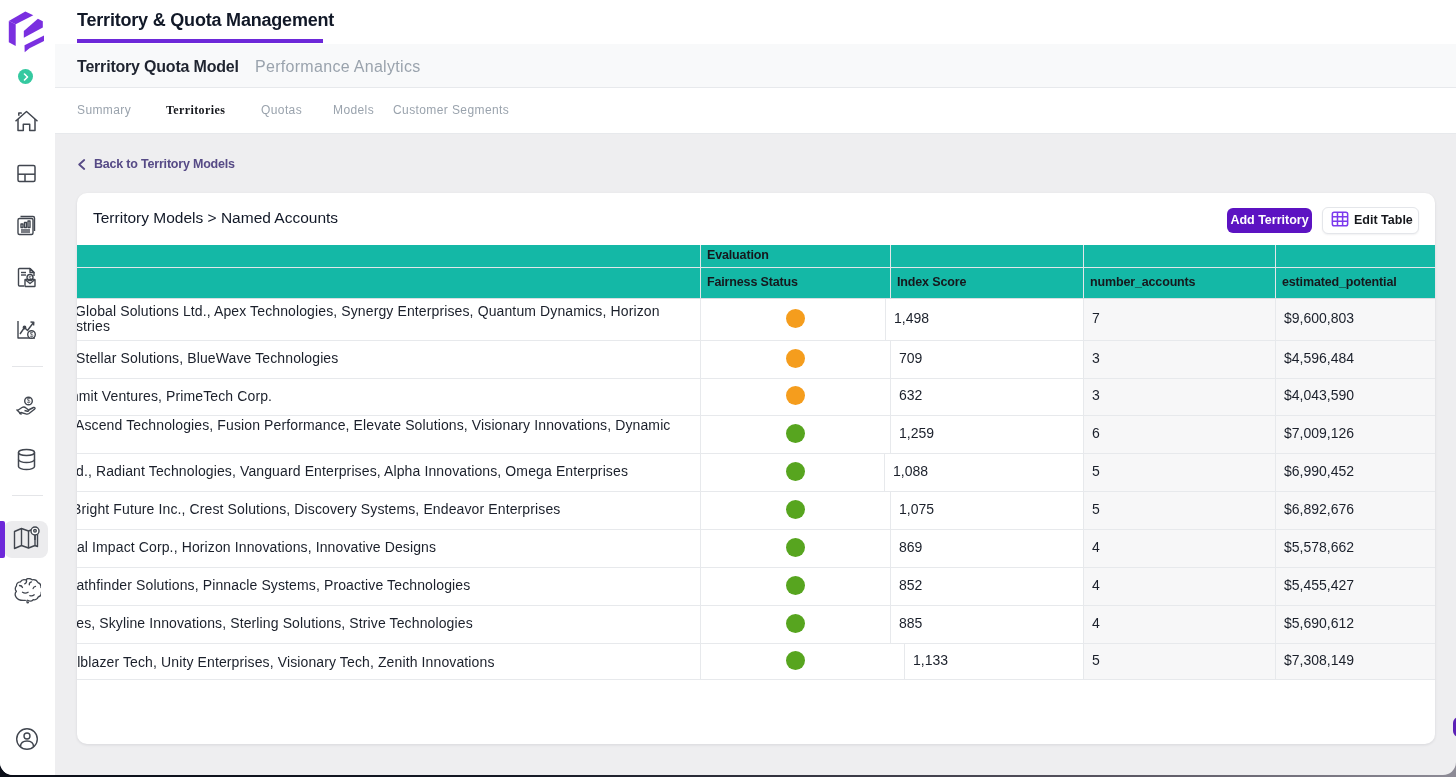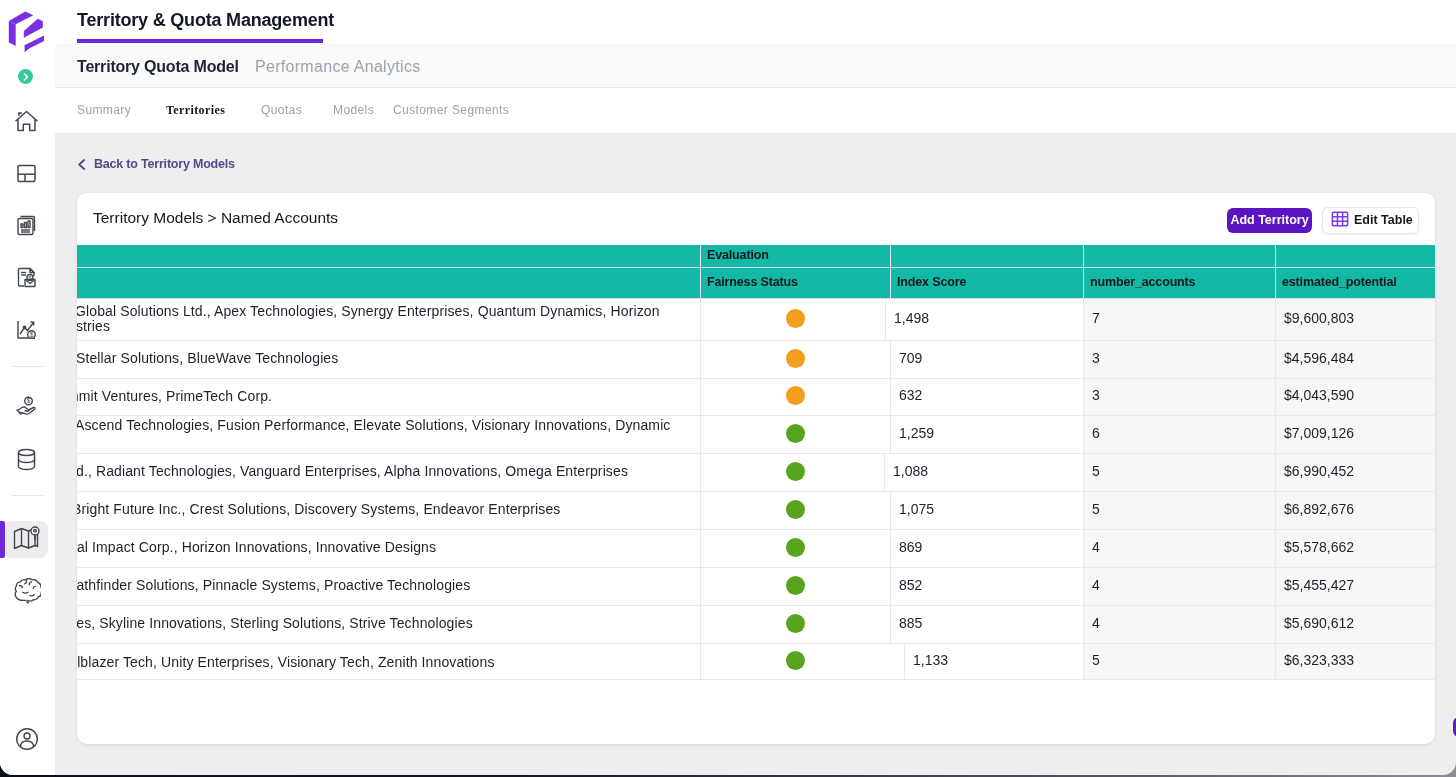--- a/index.html
+++ b/index.html
@@ -189,21 +189,21 @@
   </div>
         <div class="trow" style="top:345px; height:36px;">
     <div class="ncell">
             <span class="nline" style="left:-11px; top:9.5px;">ailblazer Tech, Unity Enterprises, Visionary Tech, Zenith Innovations</span>
           </div>
     <div class="vcell" style="left:623px; width:190px;">
             <span class="dot green" style="top:6.5px;"></span>
           </div>
     <div class="vcell" style="left:815px; width:193px;margin-left:12px;">1,133</div>
     <div class="vcell graycol" style="left:1006px; width:192px;">5</div>
-    <div class="vcell graycol" style="left:1198px; width:160px;">$6,323,333</div>
+    <div class="vcell graycol" style="left:1198px; width:160px;">$7,308,149</div>
   </div>
       </div>
   </div>
   <div class="fab"></div>
 
   <div class="sidebar" id="sidebar">
 
     <svg class="icon" style="left:8px; top:10px;" width="37" height="44" viewBox="0 0 37 44">
       <g fill="#7a2fe0">
         <polygon points="17.3,1.4 25.3,5.3 7.7,14.3 0.8,10.9"></polygon>

